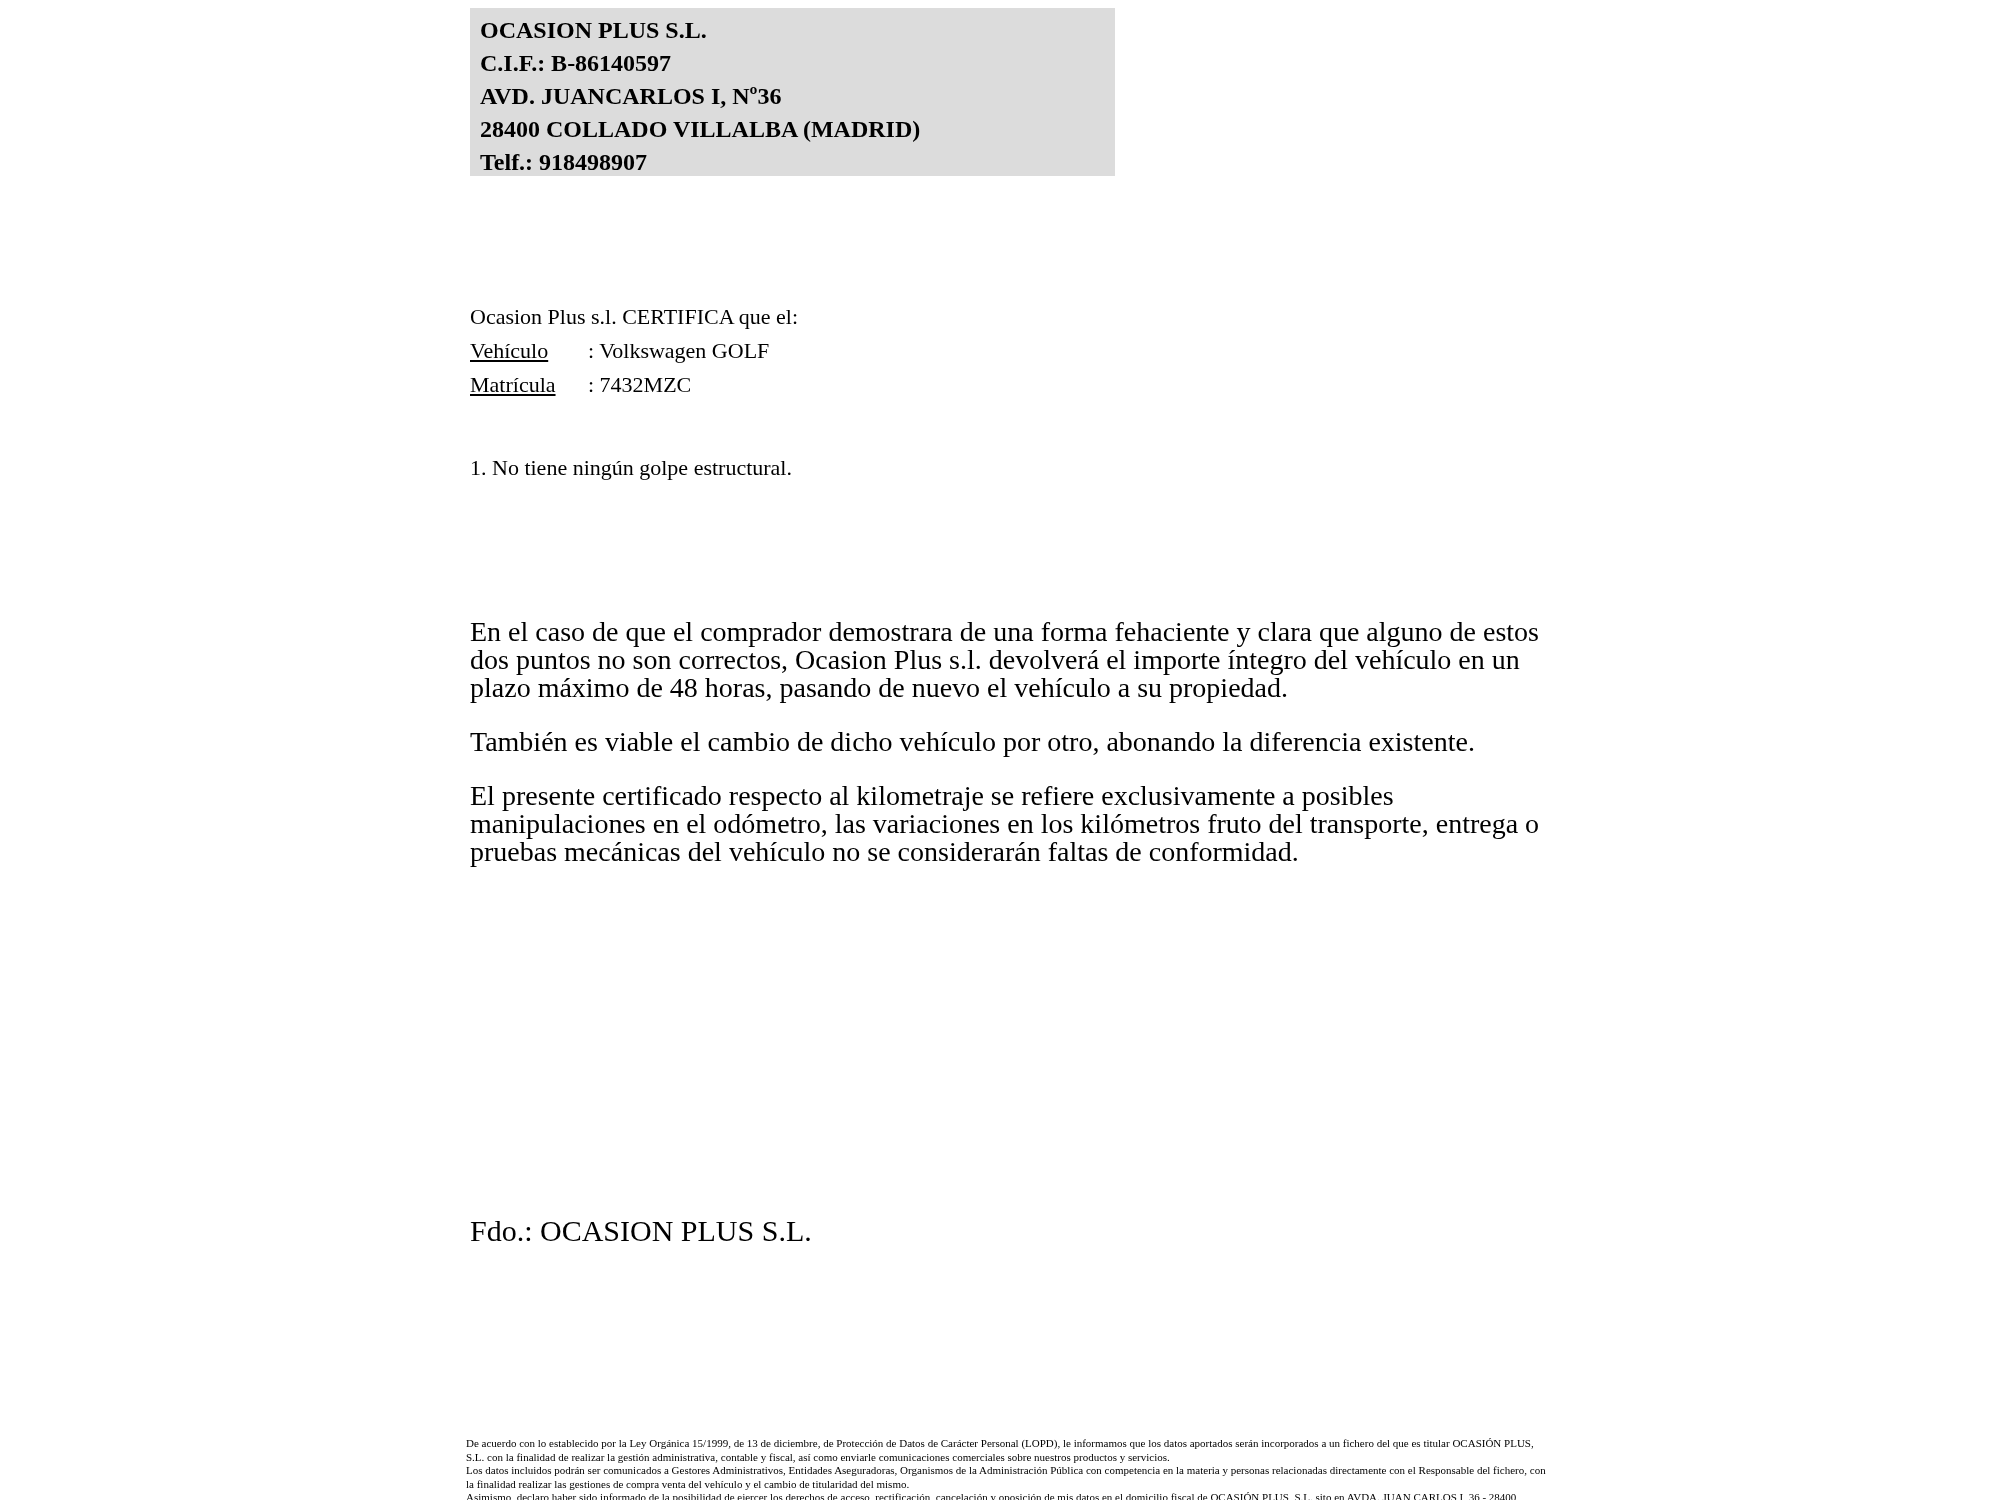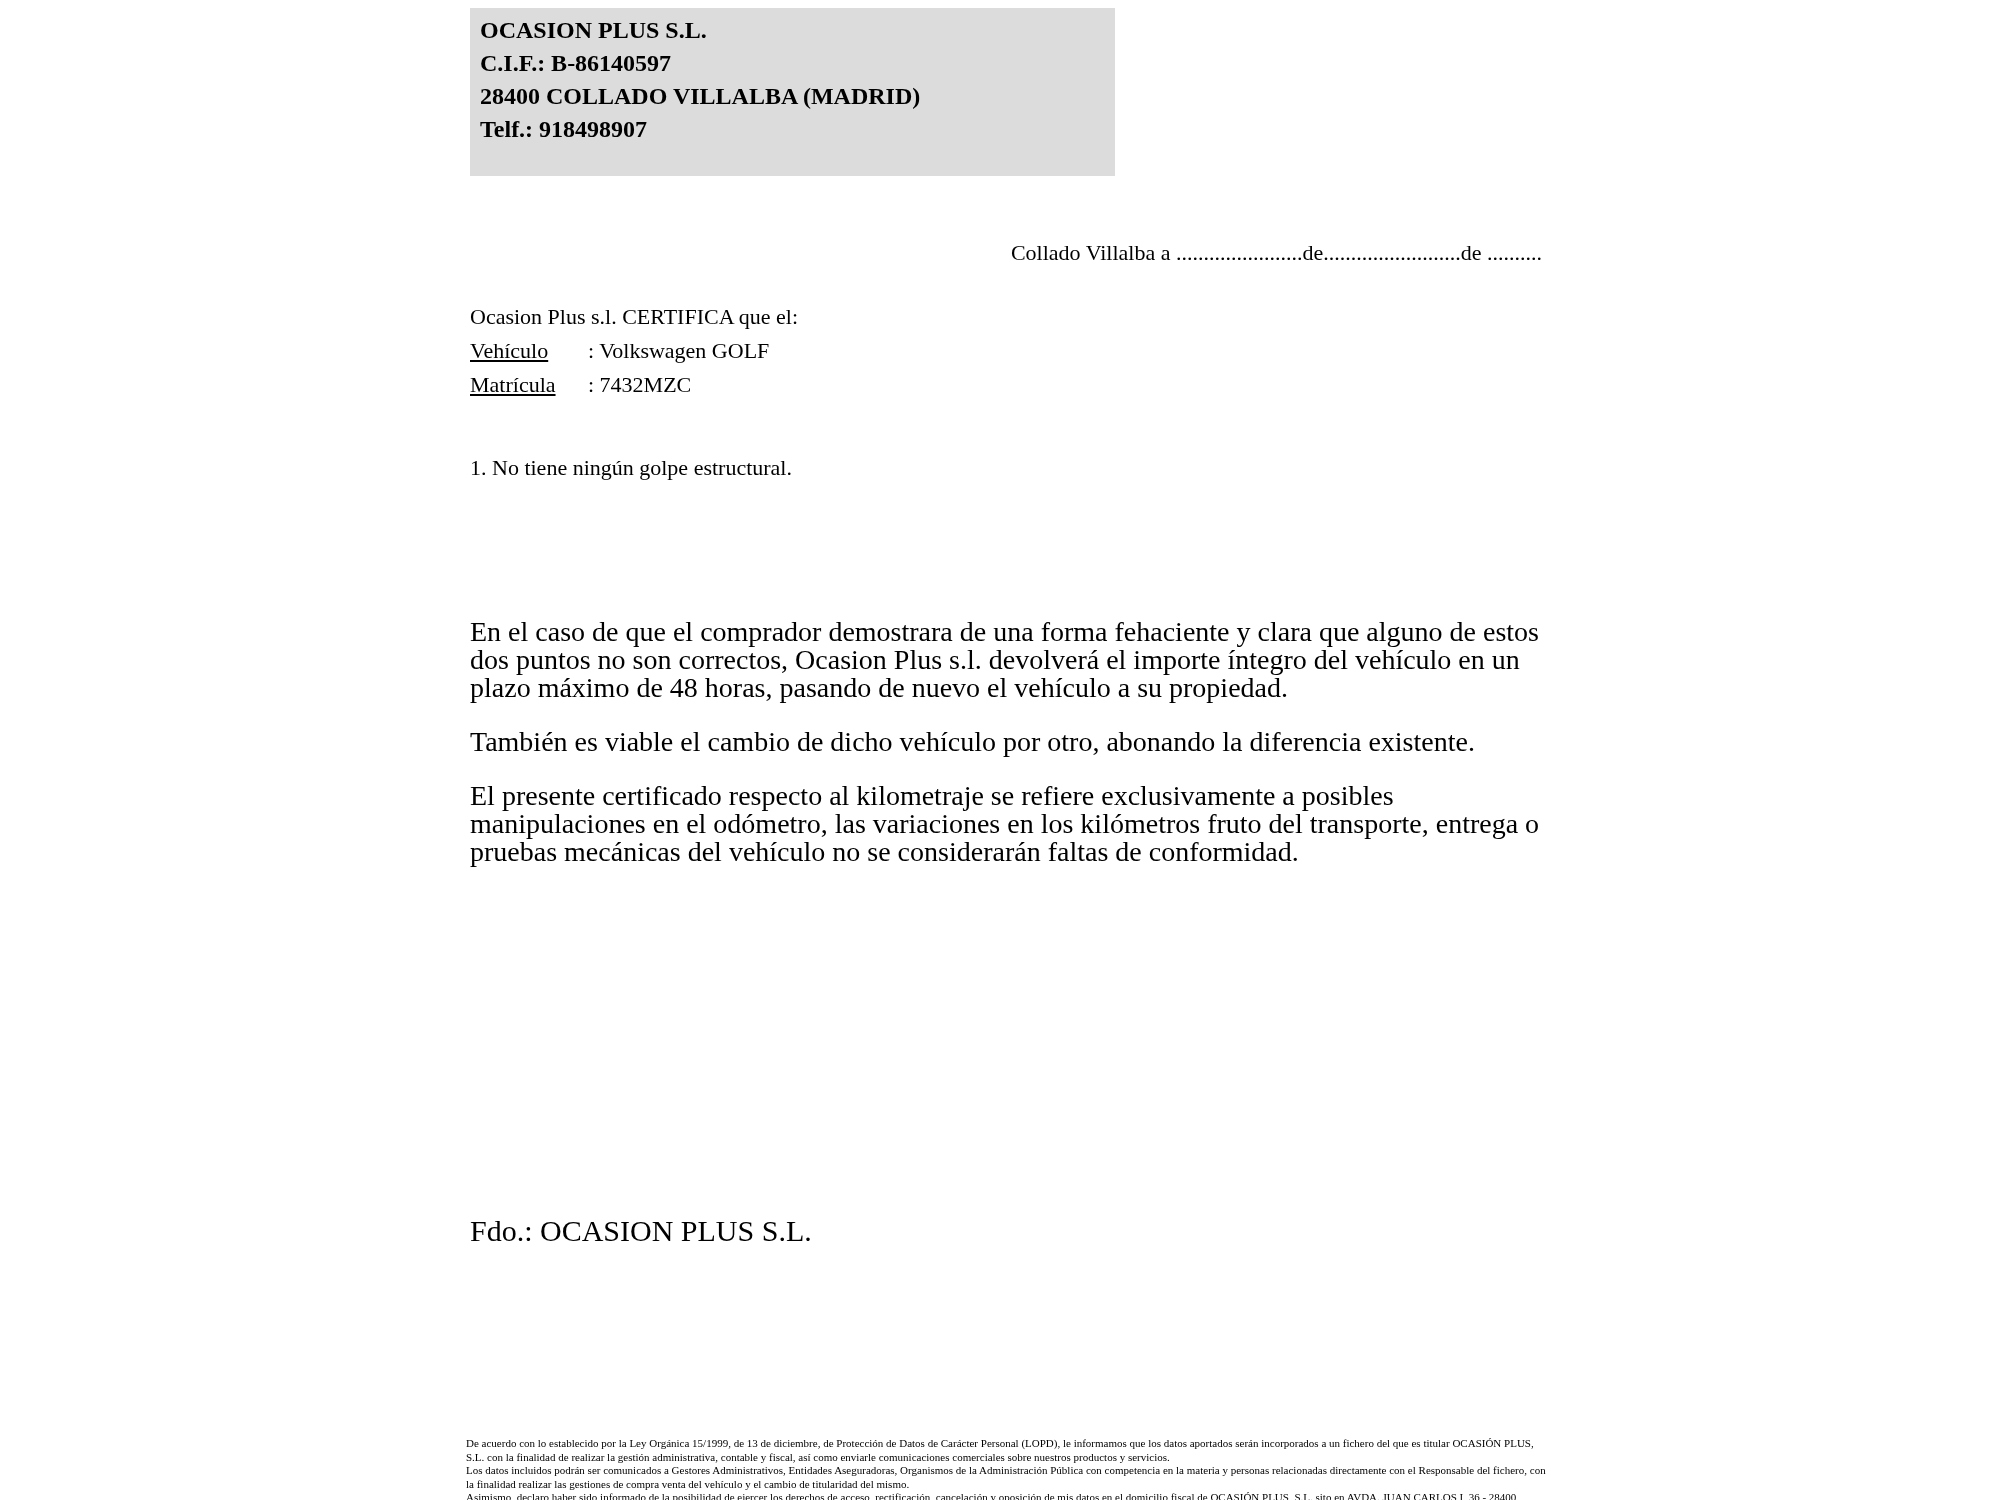--- a/index.html
+++ b/index.html
@@ -94,25 +94,25 @@
   }
 </style>
 </head>
 <body>
 
 <div class="page">
 
   <div class="header-box">
     <div class="hline">OCASION PLUS S.L.</div>
     <div class="hline">C.I.F.: B-86140597</div>
+    <div class="hline">AVD. JUANCARLOS I, Nº36</div>
     <div class="hline">28400 COLLADO VILLALBA (MADRID)</div>
     <div class="hline">Telf.: 918498907</div>
   </div>
 
-  <div class="date-line">Collado Villalba a .......................de.........................de ..........</div>
 
   <div class="certify">
     <div>Ocasion Plus s.l. CERTIFICA que el:</div>
     <div>
       <span class="field-label"><span class="u">Vehículo</span></span><span>: Volkswagen GOLF</span>
     </div>
     <div>
       <span class="field-label"><span class="u">Matrícula</span></span><span>: 7432MZC</span>
     </div>
   </div>

